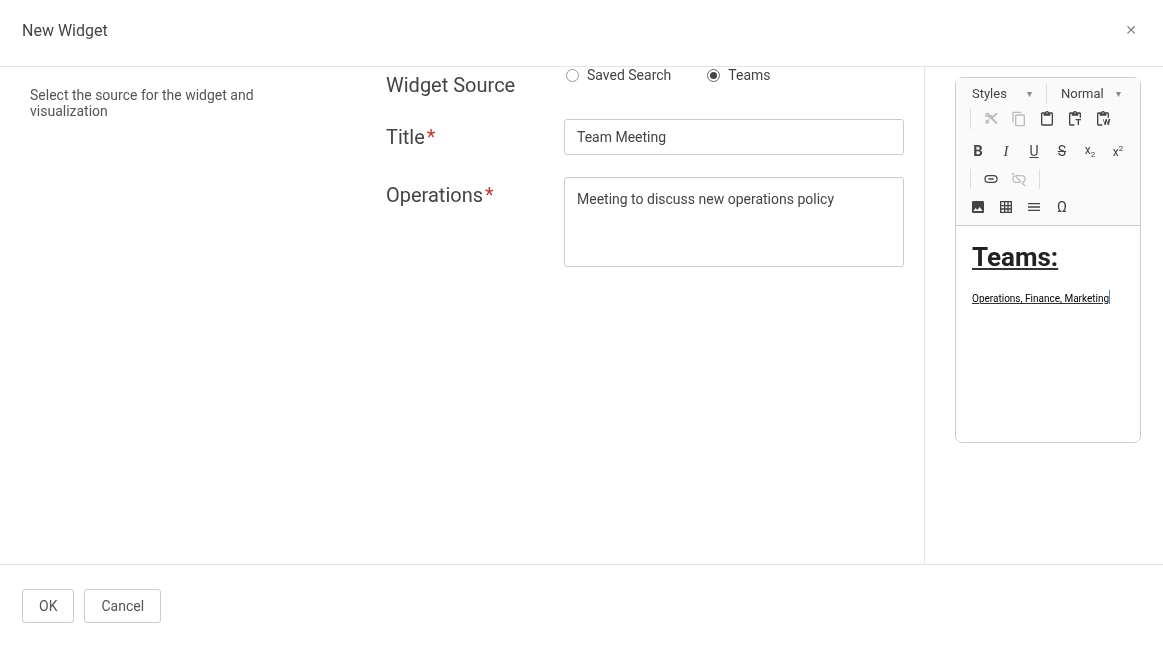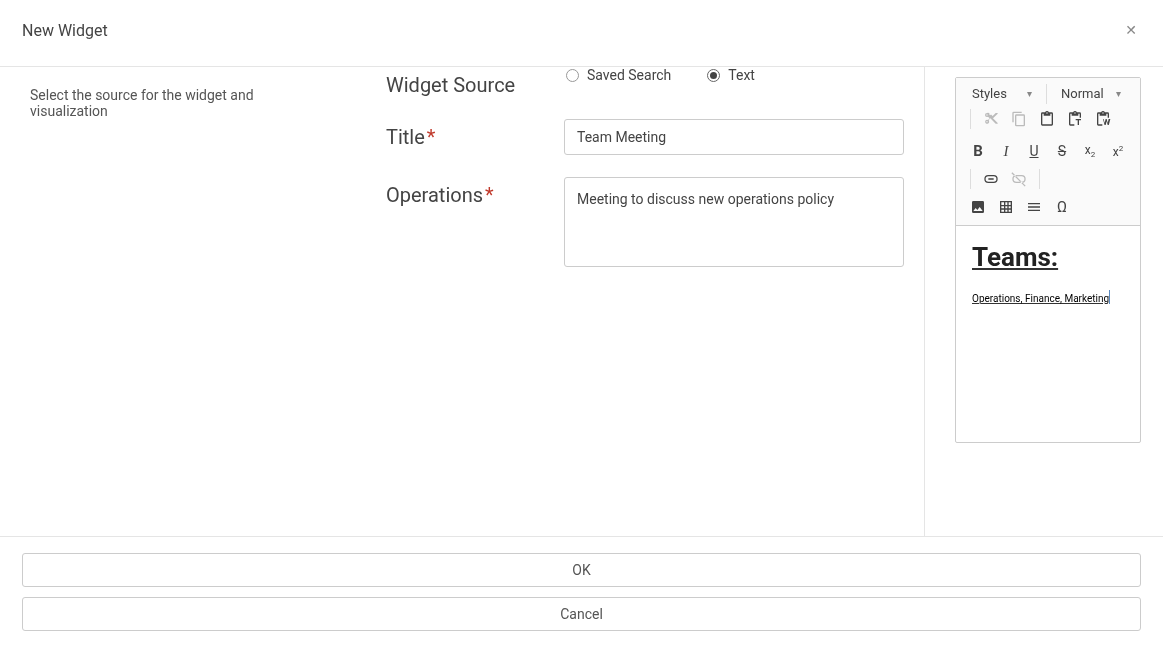--- a/index.html
+++ b/index.html
@@ -132,21 +132,21 @@
     }
     .textarea-input {
       height: 90px;
       width: 340px;
       flex: none;
       resize: none;
     }
     
     .editor-wrapper {
       border: 1px solid #ccc;
-      border-radius: 2px;
+      border-radius: 7px;
       background: #fff;
     }
     .editor-toolbar {
       border-bottom: 1px solid #ccc;
       background: #fafafa;
       padding: 4px 8px;
       display: flex;
       flex-wrap: wrap;
       align-items: center;
       gap: 0;
@@ -224,25 +224,23 @@
       display: inline-block;
       width: 1px;
       height: 14px;
       background: #5a8ac0;
       vertical-align: text-bottom;
       margin-left: 0px;
     }
     
     .dialog-footer {
       border-top: 1px solid #e5e5e5;
-      padding: 16px 22px;
-      display: flex;
-      justify-content: flex-end;
+      padding: 24px 22px;
+      display: flex;
       gap: 10px;
-      flex-direction: column;
     }
     .btn {
       border: 1px solid #ccc;
       background: #fff;
       color: #555;
       border-radius: 3px;
       padding: 8px 16px;
       font-size: 14px;
       cursor: pointer;
       font-family: inherit;
@@ -268,21 +266,21 @@
 
         <div class="form-row">
           <div class="form-label">Widget Source</div>
           <div class="radio-group">
             <label class="radio-item">
               <span class="radio-circle"></span>
               <span>Saved Search</span>
             </label>
             <label class="radio-item">
               <span class="radio-circle selected"></span>
-              <span>Text</span>
+              <span>Teams</span>
             </label>
           </div>
         </div>
 
         <div class="form-row">
           <div class="form-label">
             <span>Title</span><span class="required">*</span>
           </div>
           <input class="text-input" type="text" value="Team Meeting" style="">
         </div>

